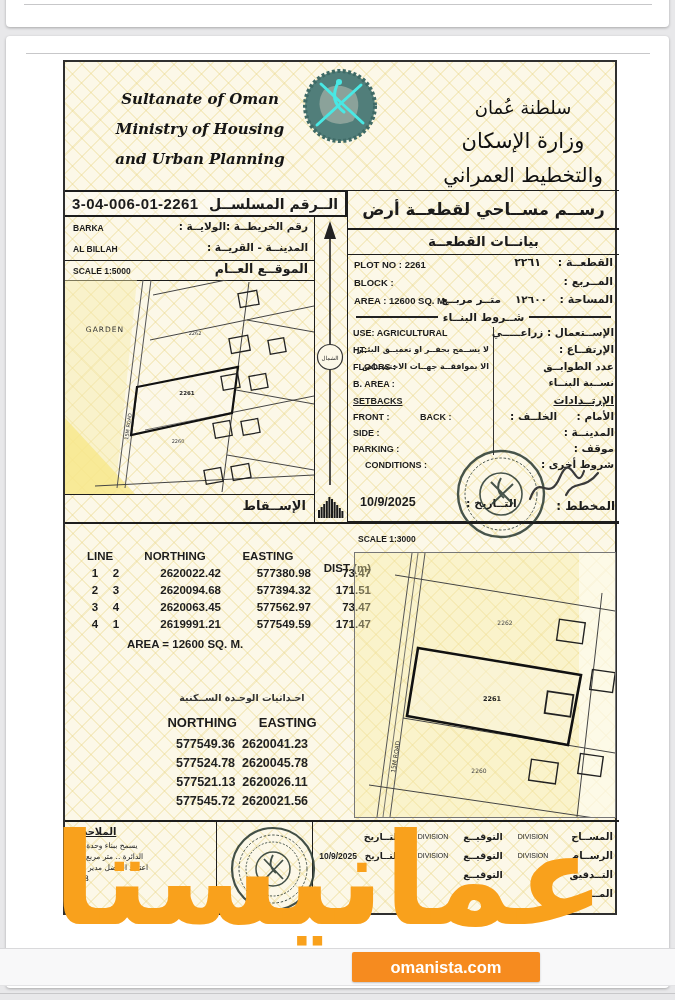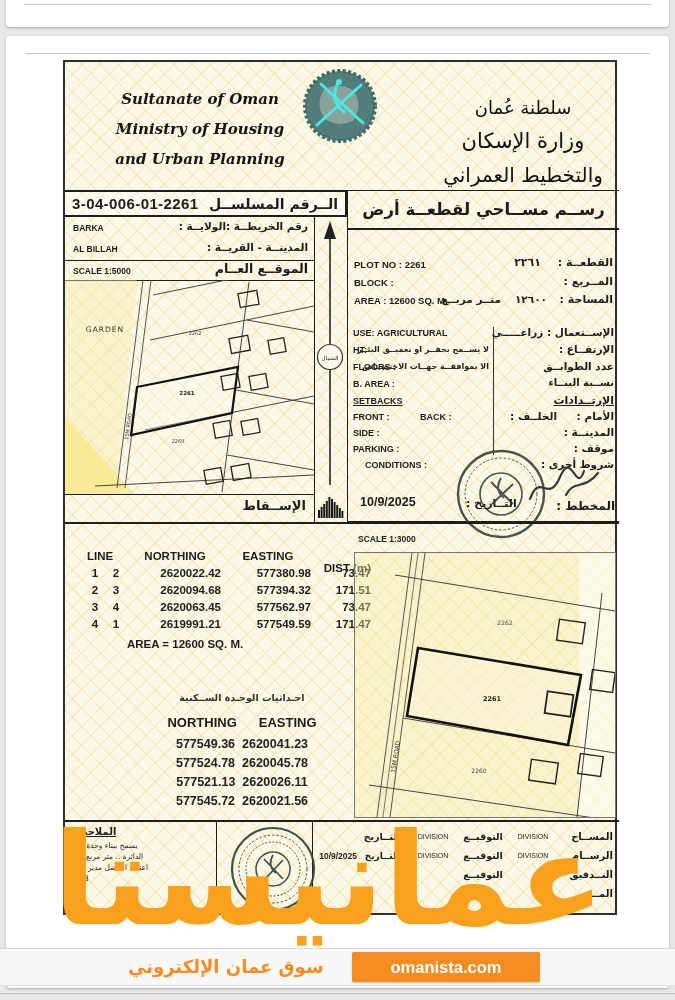--- a/index.html
+++ b/index.html
@@ -137,37 +137,45 @@
           <rect x="23.8" y="291" width="2" height="10"></rect>
             <rect x="26.4" y="294" width="2" height="7"></rect>
         </g>
       </svg>
     </div>
 
     <div class="abs" style="left:282px;top:128px;width:272px;height:332px;border:1.5px solid #1d1d1d;border-right:none;box-sizing:border-box;">
       <div class="row ar b flexc" style="top:0;height:37px;border-bottom:2px solid #1d1d1d;font-size:16.5px;">
         <span>رســم مســاحي لقطعــة أرض</span>
       </div>
+      <div class="row ar b flexc" style="top:37px;height:26px;border-bottom:1.5px solid #1d1d1d;font-size:13.5px;">
+        <span>بيانــات القطعــة</span>
+      </div>
 
       <div class="row" style="top:63px;height:19px;">
         <span class="abs en b" style="left:6px;top:5px;font-size:9.5px;">PLOT NO : 2261</span>
         <span class="abs ar b" style="right:78px;top:2px;font-size:11px;">٢٢٦١</span>
         <span class="abs ar b" style="right:6px;top:2px;font-size:11px;">القطعــة :</span>
       </div>
       <div class="row" style="top:82px;height:18px;">
         <span class="abs en b" style="left:6px;top:4px;font-size:9.5px;">BLOCK :</span>
         <span class="abs ar b" style="right:6px;top:2px;font-size:11px;">المــربع :</span>
       </div>
       <div class="row" style="top:100px;height:19px;">
         <span class="abs en b" style="left:6px;top:4px;font-size:9.5px;">AREA :   12600 SQ. M.</span>
         <span class="abs ar b" style="right:118px;top:2px;font-size:10.5px;">متــر مربــع</span>
         <span class="abs ar b" style="right:72px;top:2px;font-size:10.5px;">١٢٦٠٠</span>
         <span class="abs ar b" style="right:6px;top:2px;font-size:11px;">المساحة :</span>
       </div>
 
+      <div class="row" style="top:119px;height:14px;display:flex;align-items:center;gap:5px;padding:0 8px;">
+        <div style="flex:1;height:1.5px;background:#222;"></div>
+        <span class="ar b" style="font-size:11px;">شــروط البنــاء</span>
+        <div style="flex:1;height:1.5px;background:#222;"></div>
+      </div>
 
       <div class="abs" style="left:145px;top:136px;width:1.2px;height:128px;background:#333;"></div>
 
       <div class="row" style="top:150px;height:17px;">
         <span class="abs en b" style="left:5px;top:4px;font-size:9px;">HT:</span>
         <span class="abs ar" style="right:130px;top:4px;font-size:8px;font-weight:bold;color:#222;">لا يســمح بحفــر او تعميــق البئــر</span>
         <span class="abs ar b" style="right:5px;top:2px;font-size:10.5px;">الإرتفــاع :</span>
       </div>
       <div class="row" style="top:133px;height:17px;">
         <span class="abs en b" style="left:5px;top:4px;font-size:9px;">USE:   AGRICULTURAL</span>
@@ -349,18 +357,17 @@
         <div class="ar" style="display:flex;align-items:center;height:19px;padding:0 6px;">
           <span class="b" style="width:54px;font-size:10px;">المــدير</span>
         </div>
       </div>
     </div>
   </div>
 
   <div class="abs ar" style="left:70px;top:800px;width:535px;height:165px;z-index:30;color:#F9A11C;font-weight:bold;font-size:128px;line-height:160px;text-align:center;letter-spacing:1px;">عمانيستا</div>
 
   <div class="abs" style="left:0;top:948px;width:675px;height:38px;background:#f8f8f9;border-top:1px solid #d9d9db;border-bottom:1px solid #e3e3e5;z-index:40;box-sizing:border-box;">
-    <span class="abs ar b" style="left:128px;top:7px;font-size:18px;color:#F68B1F;">سوق عمان الإلكتروني</span>
     <div class="abs en b flexc" style="left:352px;top:3px;width:188px;height:30px;background:#F68B1F;color:#fff;font-size:16.5px;border-radius:2px;box-shadow:0 1px 2px rgba(0,0,0,.22);">omanista.com</div>
   </div>
   <div class="abs hairline" style="left:0;top:993px;width:675px;z-index:41;"></div>
 
 </div>
 
 </body></html>

